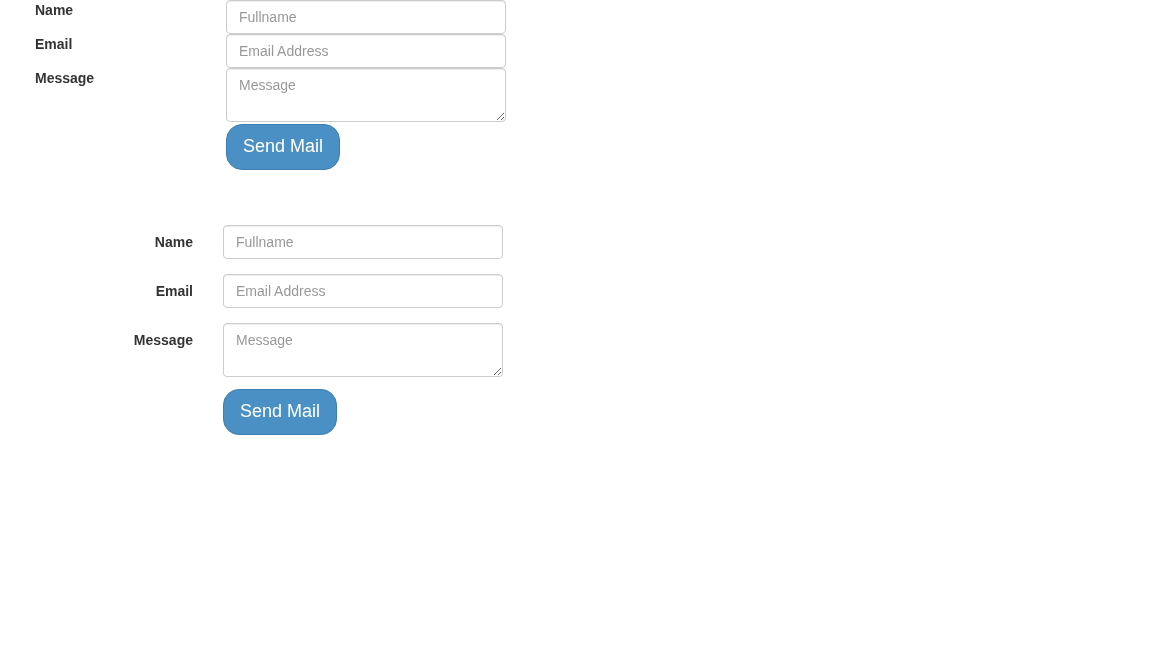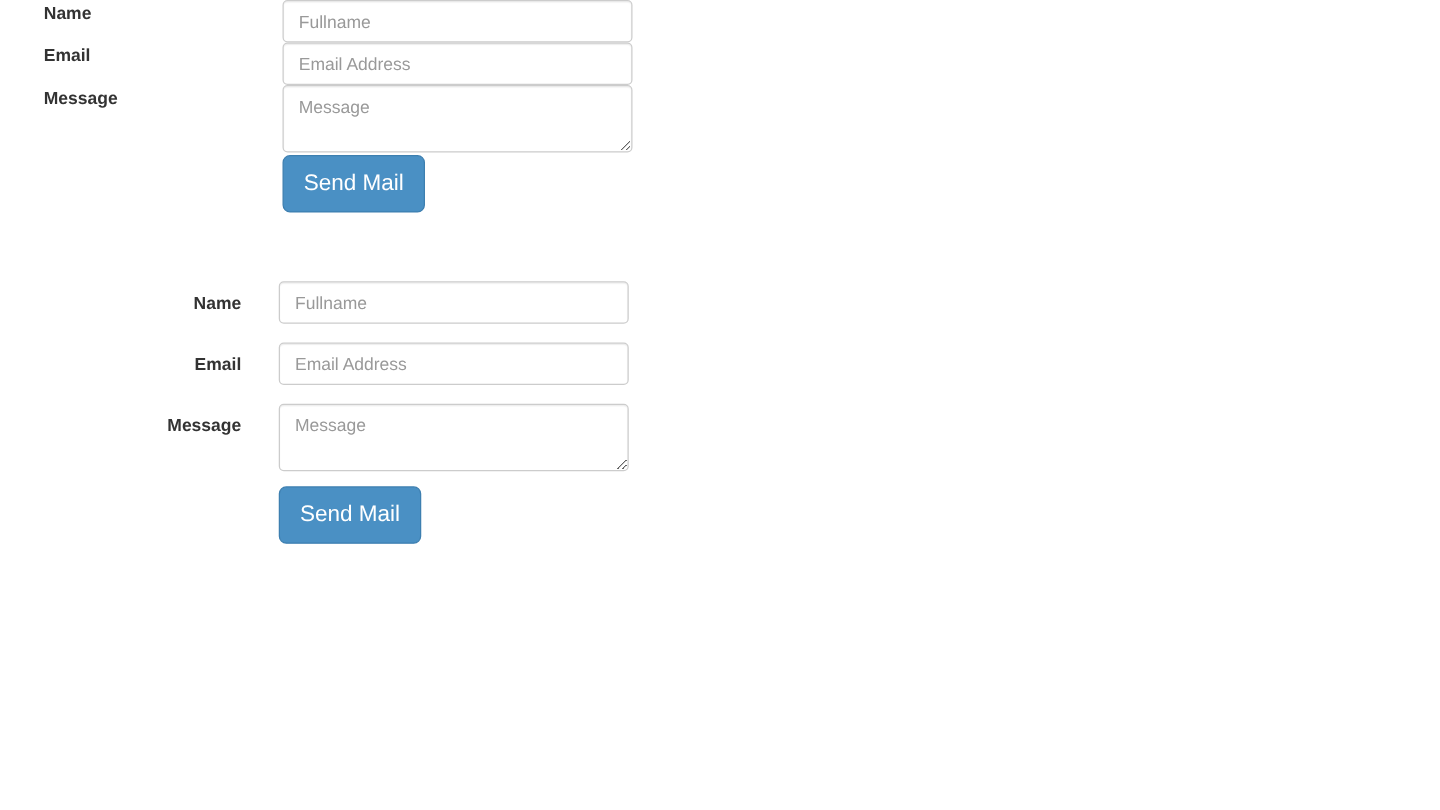--- a/index.html
+++ b/index.html
@@ -92,21 +92,21 @@
     font-size: 18px;
     line-height: 1.33;
     font-weight: normal;
     text-align: right;
     white-space: nowrap;
     vertical-align: middle;
     cursor: pointer;
     color: #ffffff;
     background-color: #4a90c4;
     border: 1px solid #3d7fb0;
-    border-radius: 6px;
+    border-radius: 16px;
     outline: none;
   }
 
   
   .form-horizontal {
     position: absolute;
     left: 0;
     top: 225px;
     width: 1152px;
   }

